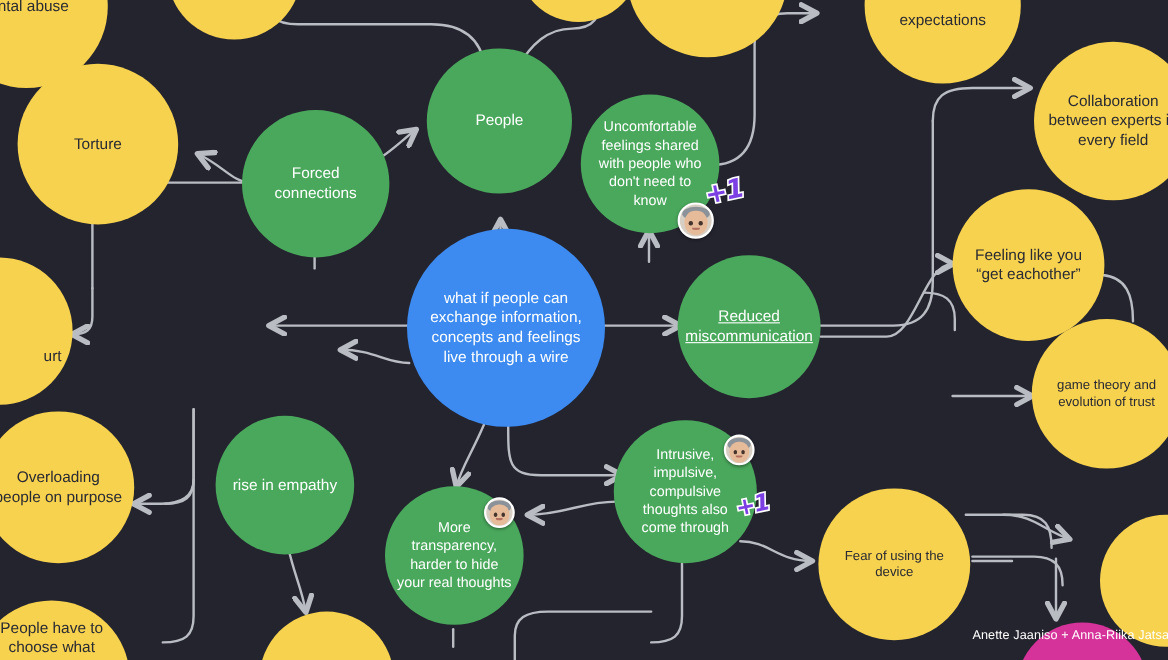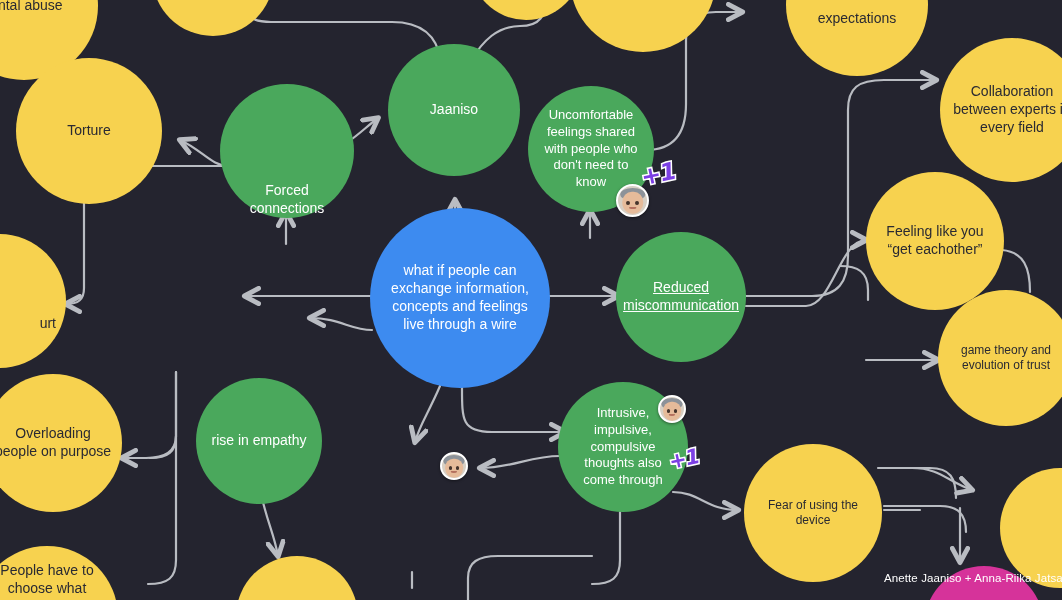--- a/index.html
+++ b/index.html
@@ -169,26 +169,26 @@
   </div>
 
   <div class="node yellow" style="left:16px;top:58px;width:146px;height:146px;font-size:14px;">
     <span class="label">Torture</span>
   </div>
 
   <div class="node yellow" style="left:-68px;top:234px;width:134px;height:134px;font-size:14px;justify-content:flex-end;">
     <span class="label" style="margin-top:46px;">urt</span>
   </div>
 
-  <div class="node green" style="left:220px;top:84px;width:134px;height:134px;font-size:14px;align-items:flex-end;">
+  <div class="node green" style="left:220px;top:100px;width:134px;height:134px;font-size:14px;">
     <span class="label">Forced connections</span>
   </div>
 
   <div class="node green" style="left:388px;top:44px;width:132px;height:132px;font-size:14px;">
-    <span class="label">Jaaniso</span>
+    <span class="label">People</span>
   </div>
 
   <div class="node green" style="left:528px;top:86px;width:126px;height:126px;font-size:13px;">
     <span class="label">Uncomfortable feelings shared with people who don't need to know</span>
   </div>
 
   <div class="avatar" style="left:616px;top:184px;width:33px;height:33px;">
     <span class="hair"></span>
     <span class="face"></span>
     <span class="eyeL"></span>
@@ -217,20 +217,23 @@
   </div>
 
   <div class="node yellow" style="left:-16px;top:374px;width:138px;height:138px;font-size:14px;">
     <span class="label">Overloading people on purpose</span>
   </div>
 
   <div class="node green" style="left:196px;top:378px;width:126px;height:126px;font-size:14px;">
     <span class="label">rise in empathy</span>
   </div>
 
+  <div class="node green" style="left:350px;top:442px;width:126px;height:126px;font-size:13px;">
+    <span class="label">More transparency, harder to hide your real thoughts</span>
+  </div>
   <div class="avatar" style="left:440px;top:452px;width:28px;height:28px;">
     <span class="hair"></span>
     <span class="face"></span>
     <span class="eyeL"></span>
     <span class="eyeR"></span>
     <span class="mouth"></span>
   </div>
 
   <div class="node green" style="left:558px;top:382px;width:130px;height:130px;font-size:13px;">
     <span class="label">Intrusive, impulsive, compulsive thoughts also come through</span>

